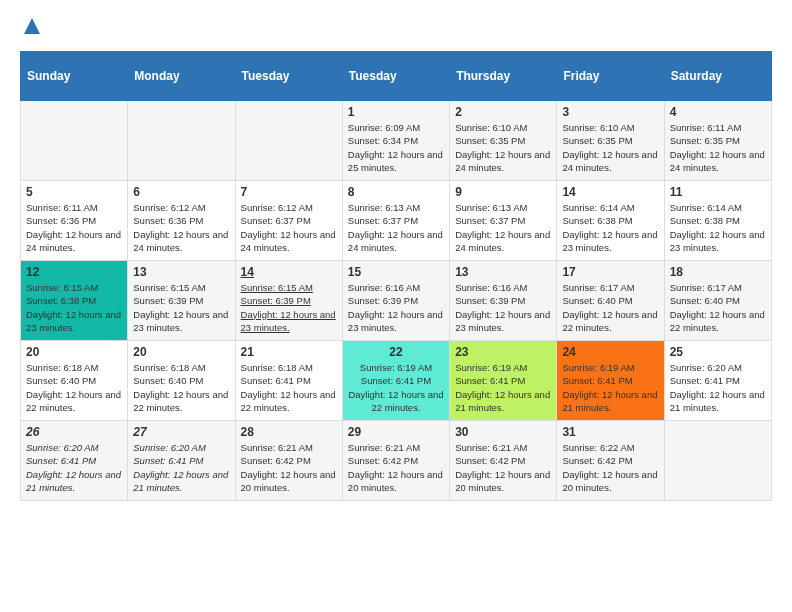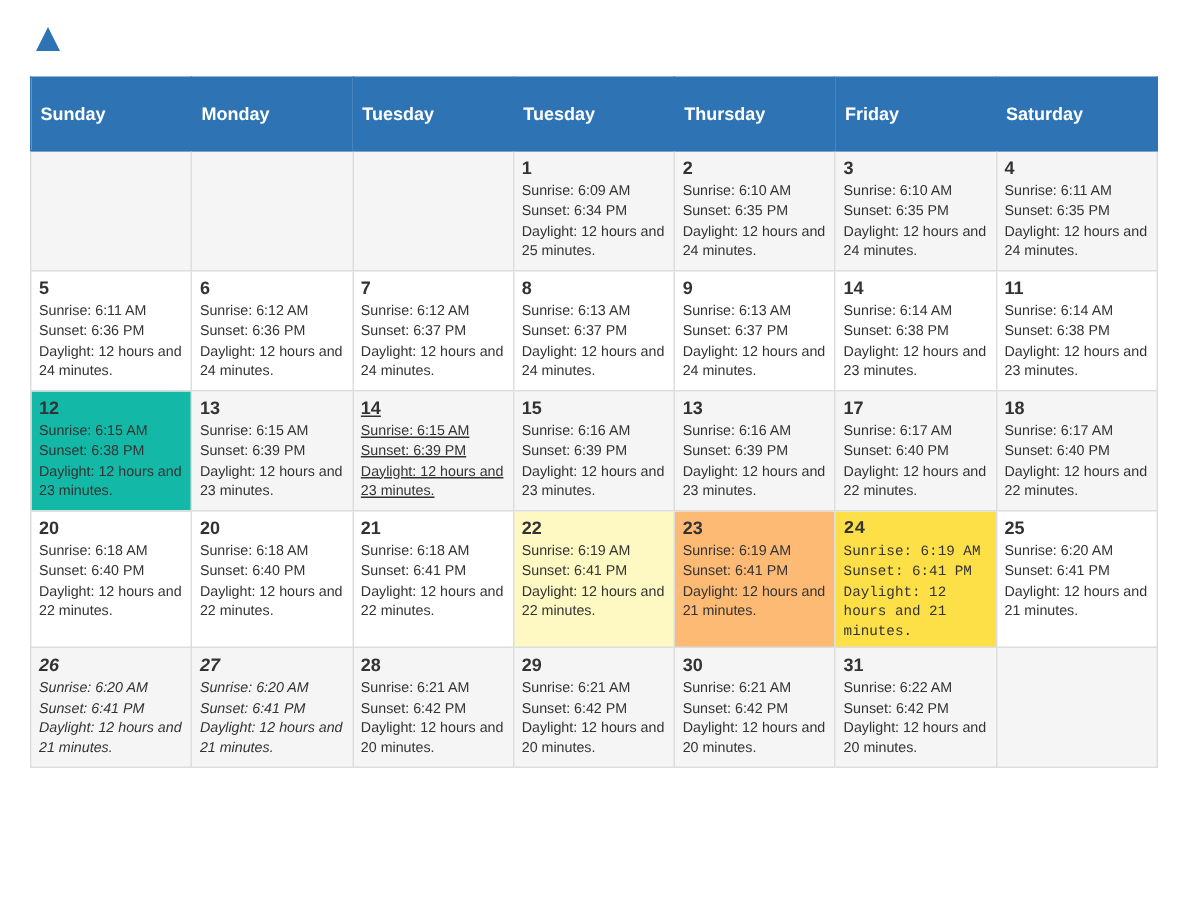--- a/index.html
+++ b/index.html
@@ -216,29 +216,29 @@
             <div class="day-info">Sunrise: 6:18 AM<br>Sunset: 6:40 PM<br>Daylight: 12 hours and 22 minutes.</div>
           </td>
           <td style="background-color: rgb(255, 255, 255);">
             <div class="day-number">20</div>
             <div class="day-info">Sunrise: 6:18 AM<br>Sunset: 6:40 PM<br>Daylight: 12 hours and 22 minutes.</div>
           </td>
           <td style="background-color: rgb(255, 255, 255);">
             <div class="day-number">21</div>
             <div class="day-info">Sunrise: 6:18 AM<br>Sunset: 6:41 PM<br>Daylight: 12 hours and 22 minutes.</div>
           </td>
-          <td style="background-color: #fef9c3;">
+          <td style="background-color: #5eead4; text-align: center;">
             <div class="day-number">22</div>
             <div class="day-info">Sunrise: 6:19 AM<br>Sunset: 6:41 PM<br>Daylight: 12 hours and 22 minutes.</div>
           </td>
-          <td style="background-color: #fdba74;">
+          <td style="background-color: #bef264;">
             <div class="day-number">23</div>
             <div class="day-info">Sunrise: 6:19 AM<br>Sunset: 6:41 PM<br>Daylight: 12 hours and 21 minutes.</div>
           </td>
-          <td style="background-color: #fde047; font-family: Liberation Mono, monospace;">
+          <td style="background-color: #f97316;">
             <div class="day-number">24</div>
             <div class="day-info">Sunrise: 6:19 AM<br>Sunset: 6:41 PM<br>Daylight: 12 hours and 21 minutes.</div>
           </td>
           <td style="background-color: rgb(255, 255, 255);">
             <div class="day-number">25</div>
             <div class="day-info">Sunrise: 6:20 AM<br>Sunset: 6:41 PM<br>Daylight: 12 hours and 21 minutes.</div>
           </td>
         </tr>
         <tr>
           <td style="background-color: rgb(245, 245, 245); font-style: italic;">

